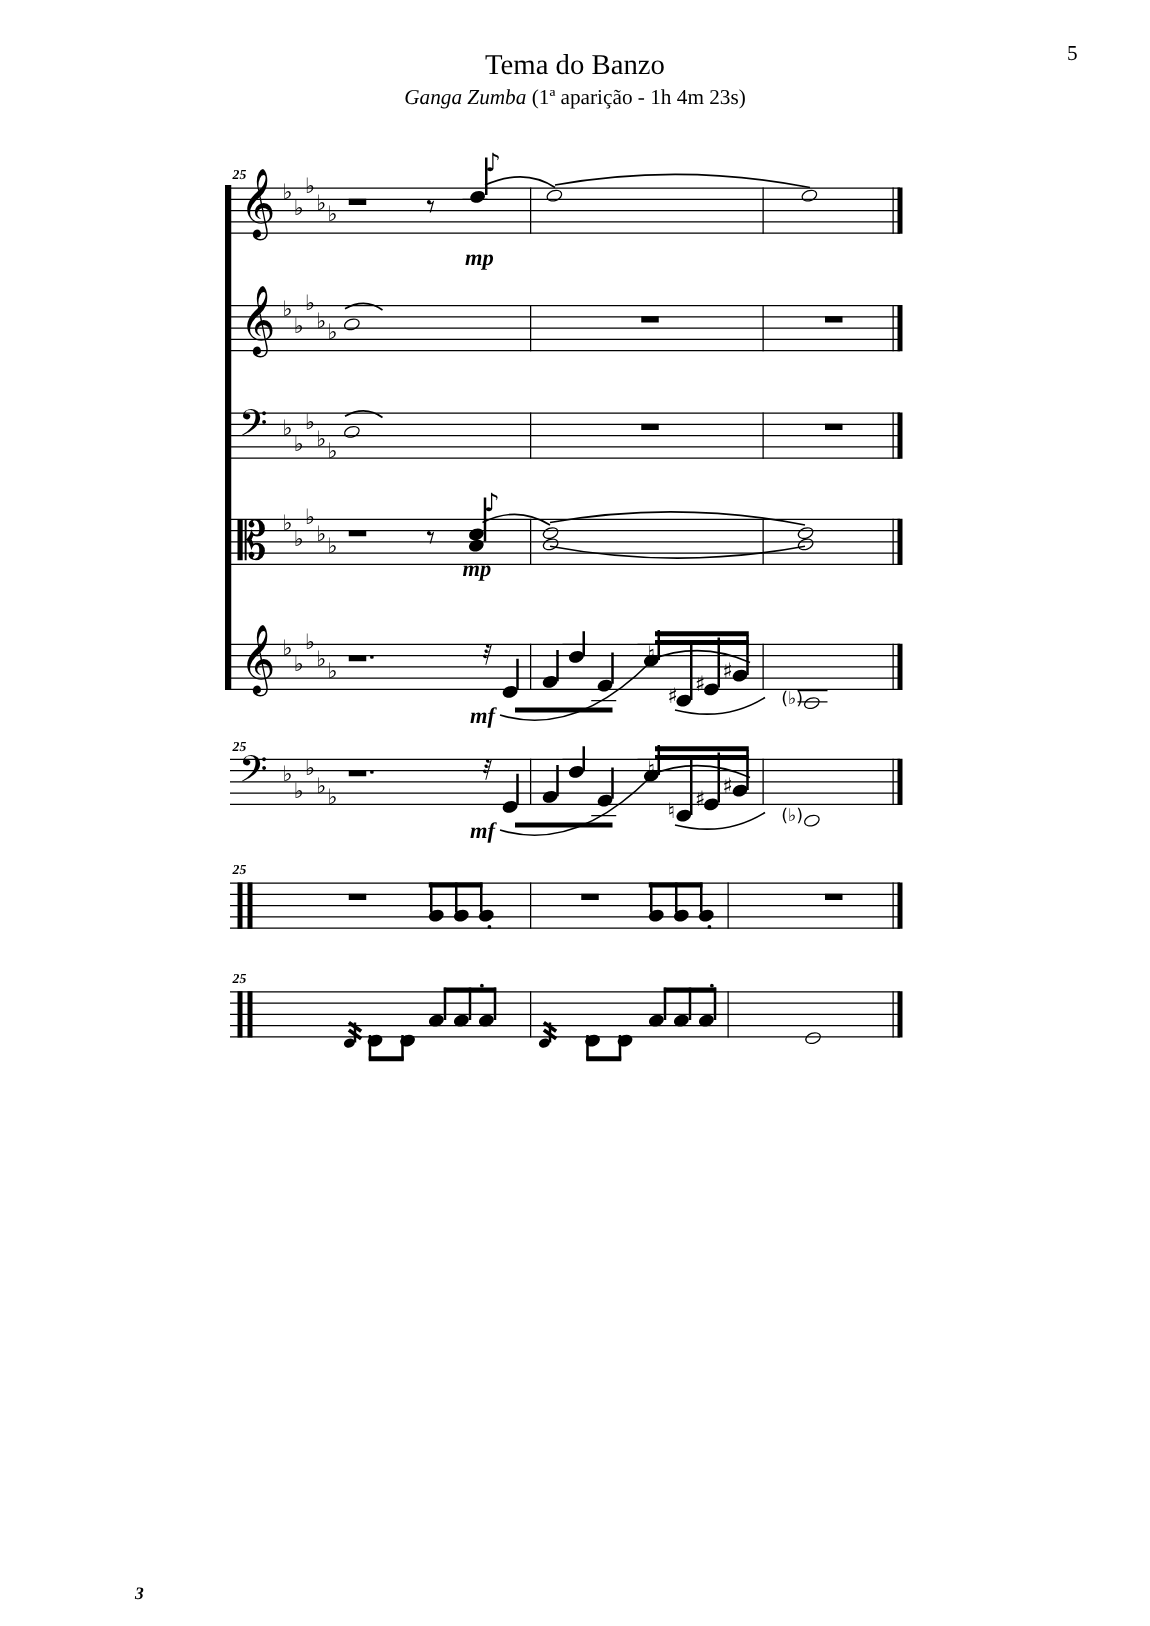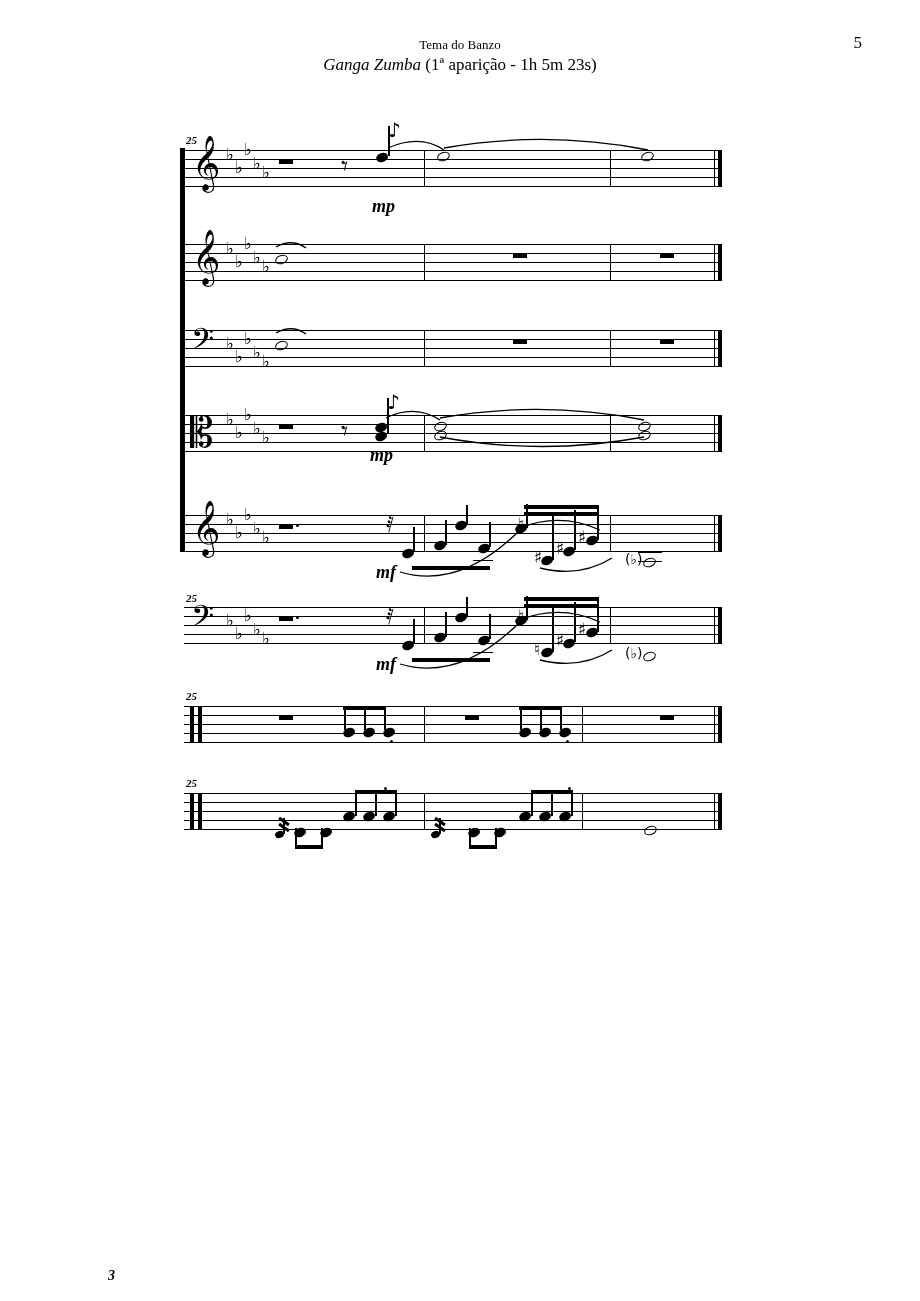--- a/index.html
+++ b/index.html
@@ -29,21 +29,21 @@
   }
   .title-block {
     position: absolute;
     top: 36px;
     left: 0;
     width: 920px;
     text-align: center;
     line-height: 1.35;
   }
   .title-main {
-    font-size: 13px;
+    font-size: 23px;
   }
   .title-sub {
     font-size: 17px;
   }
   .title-sub .work {
     font-style: italic;
   }
   .footer-number {
     position: absolute;
     left: 108px;
@@ -177,21 +177,21 @@
 </style>
 </head>
 <body>
 
 <div class="page">
 
   <div class="page-number">5</div>
 
   <div class="title-block">
     <div class="title-main">Tema do Banzo</div>
-    <div class="title-sub"><span class="work">Ganga Zumba</span><span> (1ª aparição - 1h 5m 23s)</span></div>
+    <div class="title-sub"><span class="work">Ganga Zumba</span><span> (1ª aparição - 1h 4m 23s)</span></div>
   </div>
 
   <div class="system">
 
     <div class="bracket" style="left:180px; top:148px; height:404px;"></div>
     <div class="barline" style="left:184px; top:148px; height:404px;"></div>
 
     <div class="meas-num" style="left:186px; top:134px;">25</div>
     <div class="staff" style="left:184px; top:150px; width:536px; height:37px;">
       <div class="line"></div>

